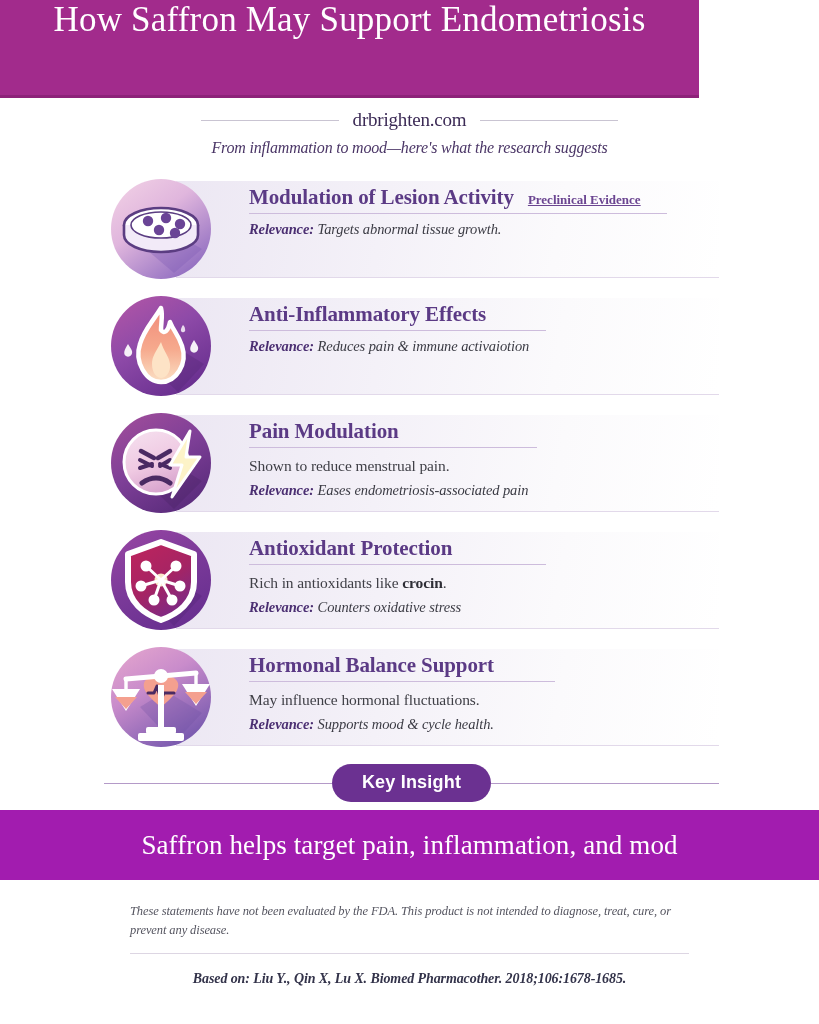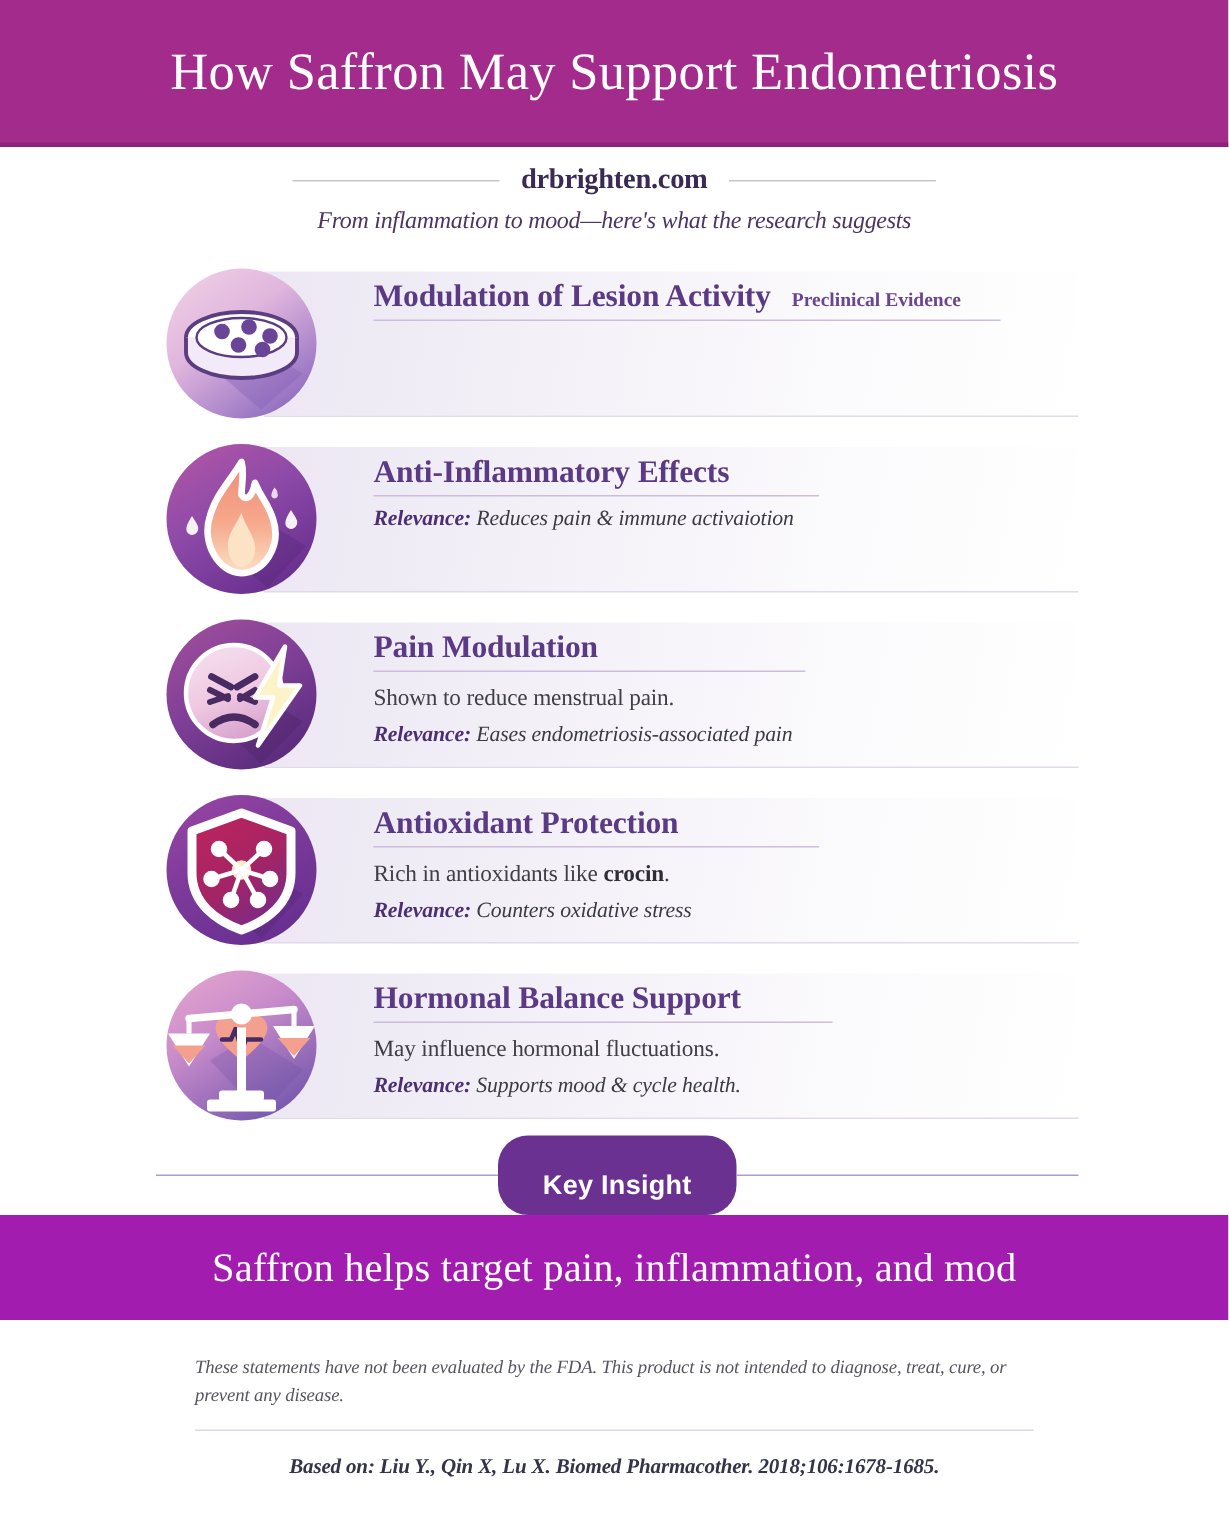--- a/index.html
+++ b/index.html
@@ -10,25 +10,25 @@
     width: 819px;
     height: 1024px;
     background: #ffffff;
     font-family: "Liberation Sans", sans-serif;
     overflow: hidden;
     position: relative;
   }
 
   
   .header-band {
-    width: 819px;
+    width: 699px;
     height: 98px;
     background: #A22B8C;
     display: flex;
-    align-items: center;
+    align-items: flex-start;
     justify-content: center;
     box-sizing: border-box;
     border-bottom: 3px solid #8d2279;
   }
   .header-title {
     font-family: "Liberation Serif", serif;
     font-size: 35px;
     color: #ffffff;
     letter-spacing: 0.2px;
     white-space: nowrap;
@@ -43,21 +43,21 @@
     align-items: center;
     justify-content: center;
   }
   .brand-rule {
     height: 1px;
     background: #c9c4d2;
     width: 138px;
   }
   .brand-name {
     font-family: "Liberation Serif", serif;
-    font-weight: bold;
+    font-weight: normal;
     font-size: 19px;
     color: #3b2a55;
     padding: 0 14px;
     letter-spacing: -0.2px;
     white-space: nowrap;
   }
   .tagline {
     text-align: center;
     font-family: "Liberation Serif", serif;
     font-style: italic;
@@ -121,20 +121,21 @@
     letter-spacing: -0.1px;
     white-space: nowrap;
   }
   .card-tag {
     font-family: "Liberation Serif", serif;
     font-size: 13px;
     font-weight: bold;
     color: #6b4591;
     margin-left: 14px;
     white-space: nowrap;
+    text-decoration: underline;
   }
   .card-desc {
     font-family: "Liberation Serif", serif;
     font-size: 15.5px;
     color: #3f3f46;
     margin-top: 9px;
     letter-spacing: -0.1px;
   }
   .card-desc b { font-weight: bold; color: #2e2e36; }
   .card-rel {
@@ -172,21 +173,21 @@
     flex: 1;
     height: 1px;
     background: #b49ac8;
   }
   .key-pill {
     background: #6B3191;
     color: #ffffff;
     font-family: "Liberation Sans", sans-serif;
     font-weight: bold;
     font-size: 18px;
-    padding: 23px 30px 9px 30px;
+    padding: 8px 30px 9px 30px;
     border-radius: 20px;
     white-space: nowrap;
     letter-spacing: 0.2px;
   }
 
   
   .banner {
     margin-top: 6px;
     width: 819px;
     height: 70px;
@@ -269,20 +270,21 @@
         <circle cx="76" cy="47" r="5.2" fill="#6a4496"></circle>
         <circle cx="55" cy="53" r="5.2" fill="#6a4496"></circle>
         <circle cx="71" cy="56" r="5.2" fill="#6a4496"></circle>
       </svg>
     </div>
     <div class="card-body">
       <div class="card-head">
         <span class="card-title">Modulation of Lesion Activity</span>
         <span class="card-tag">Preclinical Evidence</span>
       </div>
+      <div class="card-rel"><span class="rel-label">Relevance:</span><span> Targets abnormal tissue growth.</span></div>
     </div>
   </div>
 
   <div class="card">
     <div class="card-panel"></div>
     <div class="icon-badge">
       <svg width="114" height="103" viewBox="0 0 114 103">
         <defs>
           <linearGradient id="g2" x1="0" y1="0" x2="0.6" y2="1">
             <stop offset="0%" stop-color="#b557a6"></stop>

